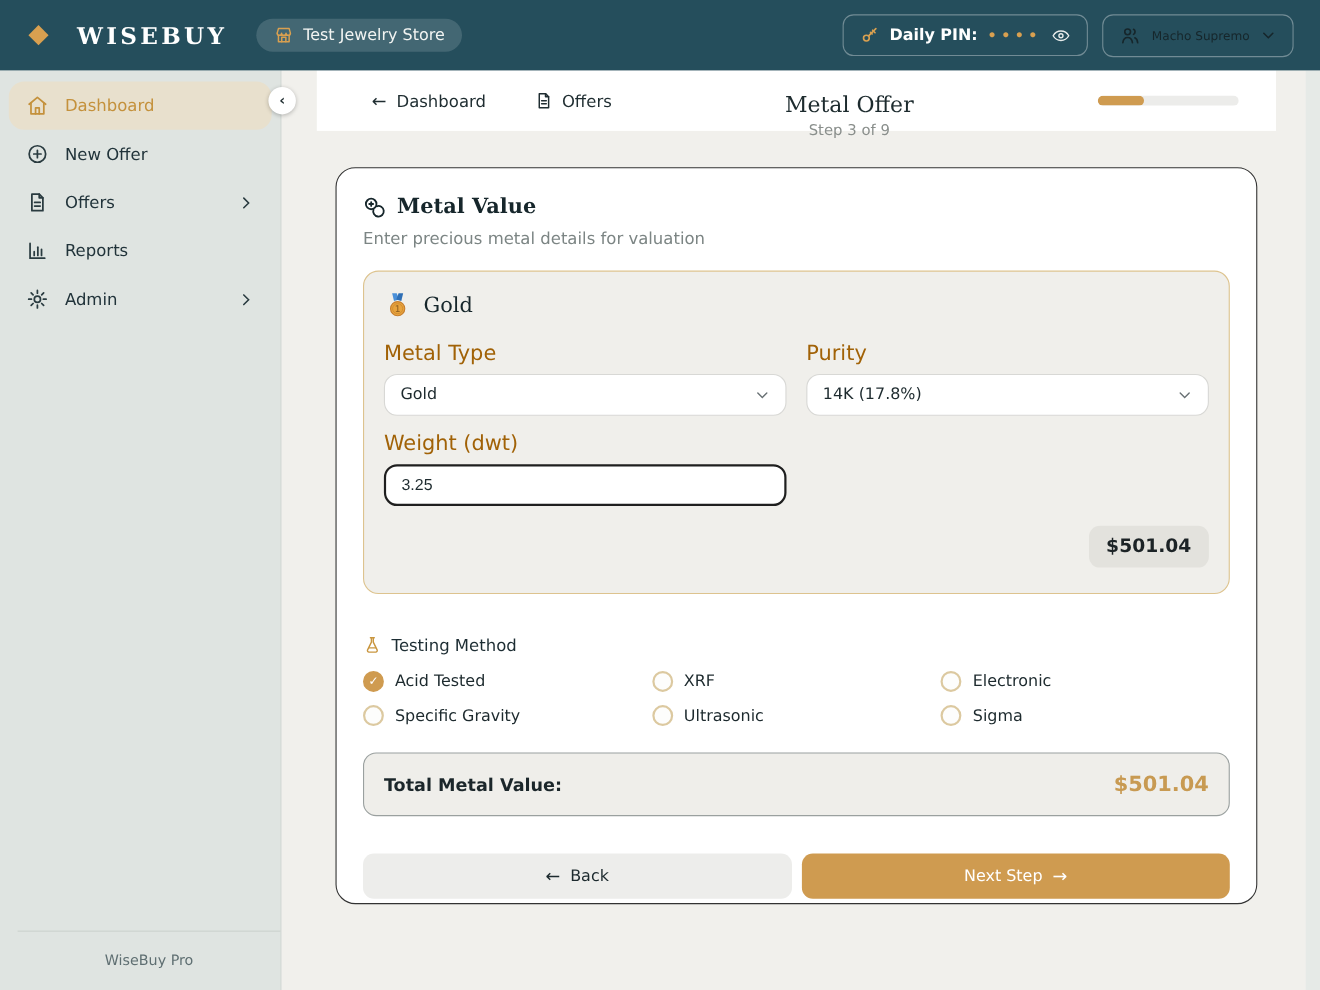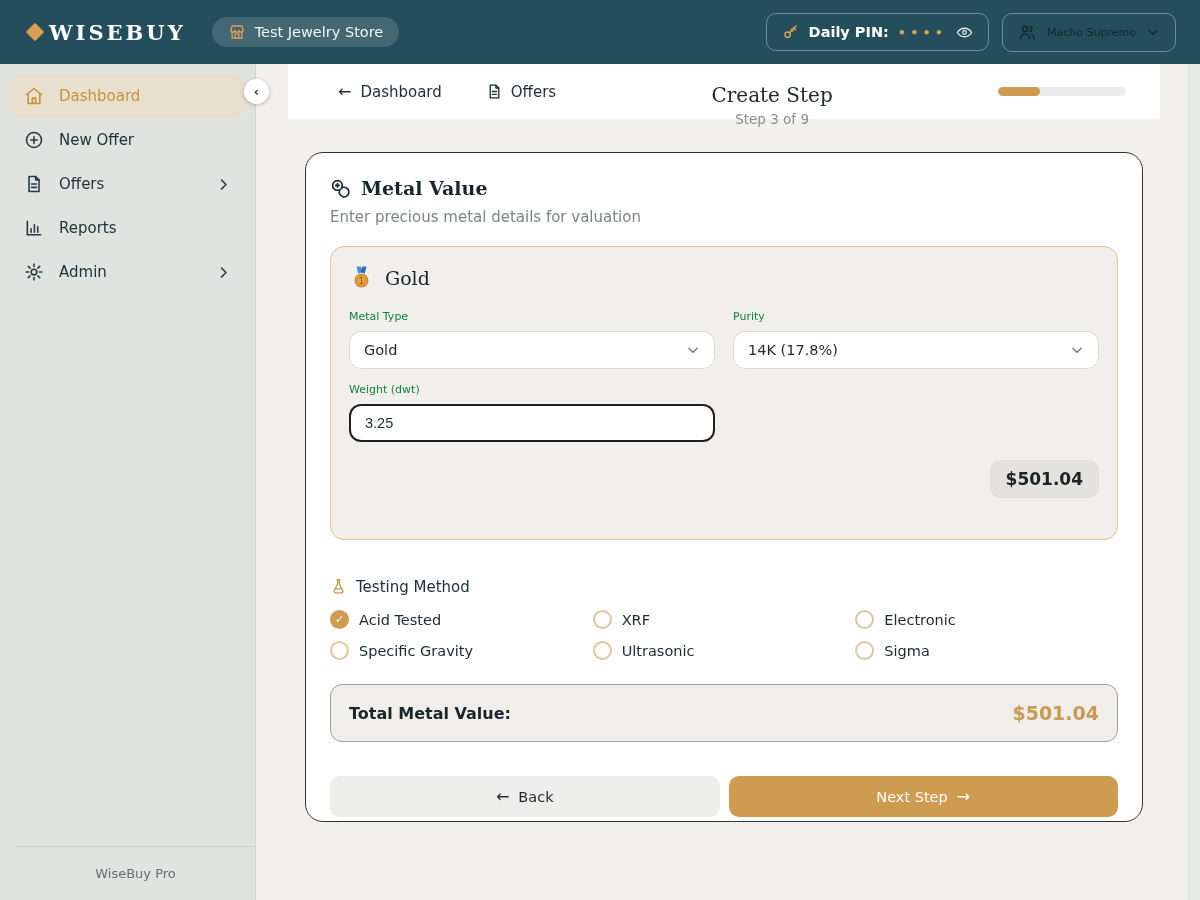--- a/index.html
+++ b/index.html
@@ -2,21 +2,21 @@
 <html><head>
 <meta charset="utf-8">
 <style>
   * { margin:0; padding:0; box-sizing:border-box; }
   html,body { width:1200px; height:900px; overflow:hidden;
     font-family:"DejaVu Sans","Liberation Sans",sans-serif; background:#f1f0ec; }
 
   
   .topbar { position:absolute; left:0; top:0; width:1200px; height:64px;
     background:#254e5c; display:flex; align-items:center; padding:0 24px; z-index:10; }
-  .brand { display:flex; align-items:center; gap:3px; }
+  .brand { display:flex; align-items:center; gap:24px; }
   .brand-name { color:#fff; font-family:"DejaVu Serif","Liberation Serif",serif;
     font-weight:bold; font-size:21px; letter-spacing:3px; }
   .store-badge { margin-left:26px; display:flex; align-items:center; gap:9px;
     background:rgba(255,255,255,0.14); border-radius:17px; padding:6px 16px;
     color:#f2f4f2; font-size:14.5px; }
   .topbar-right { margin-left:auto; display:flex; align-items:center; gap:13px; }
   .pill { display:flex; align-items:center; gap:9px; border:1px solid rgba(255,255,255,0.35);
     border-radius:10px; padding:9px 15px; }
   .pin-label { color:#fff; font-weight:bold; font-size:14.5px;text-align:right; }
   .pin-dots { color:#d9a050; font-size:13px; font-weight:bold; letter-spacing:4px; line-height:1; }
@@ -63,21 +63,21 @@
   .card-title-row { display:flex; align-items:center; gap:10px; }
   .card-title { font-family:"DejaVu Serif","Liberation Serif",serif; font-weight:bold;
     font-size:19px; color:#16262b; }
   .card-subtitle { margin-top:9px; color:#7c8584; font-size:15px; }
 
   .metal-section { margin-top:20px; background:#f0efeb; border:1px solid #ddc38e;
     border-radius:14px; padding:18px; height:294px; }
   .metal-name-row { display:flex; align-items:center; gap:11px; }
   .metal-name { font-family:"DejaVu Serif","Liberation Serif",serif; font-size:19px; color:#16262b; }
   .field-grid { display:grid; grid-template-columns:1fr 1fr; column-gap:18px; margin-top:20px; }
-  .field-label { font-size:11px; color:#15803d; margin-bottom:8px; }
+  .field-label { font-size:19px; color:#a16207; margin-bottom:8px; }
   .select-box { background:#fff; border:1px solid #d8d8d5; border-radius:12px; height:38px;
     display:flex; align-items:center; justify-content:space-between; padding:0 14px;
     font-size:14.5px; color:#1d2a2e; cursor:pointer; }
   .price-note { font-size:12.5px; color:#8b908e; margin-top:8px; }
   .weight-input { background:#fff; border:2px solid #1f1f1f; border-radius:12px; height:38px;
     width:100%; padding:0 14px; font-size:14.5px; color:#1d2a2e;
     font-family:Liberation Sans, sans-serif; outline:none; }
   .line-value-row { display:flex; justify-content:flex-end; margin-top:18px; }
   .line-value { background:#e3e2dd; border-radius:10px; padding:9px 16px; font-weight:bold;
     font-size:17px; color:#1c2326; }
@@ -216,21 +216,21 @@
     </div>
     <div class="crumb">
       <svg width="17" height="17" viewBox="0 0 24 24" fill="none" stroke="#1f2d31" stroke-width="1.9" stroke-linecap="round" stroke-linejoin="round">
         <path d="M6 3h8l4 4v14H6z"></path>
           <path d="M14 3v4h4"></path>
           <path d="M9 12h6M9 16h6"></path>
       </svg>
       <span>Offers</span>
     </div>
     <div class="title-block">
-      <div class="page-title">Create Step</div>
+      <div class="page-title">Metal Offer</div>
       <div class="page-step">Step 3 of 9</div>
     </div>
     <div class="progress-track">
       <div class="progress-fill" style="width: 33%;"></div>
     </div>
   </div>
 
   <div class="card">
     <div class="card-title-row">
       <svg width="21" height="21" viewBox="0 0 24 24" fill="none" stroke="#16262b" stroke-width="1.9" stroke-linecap="round">

